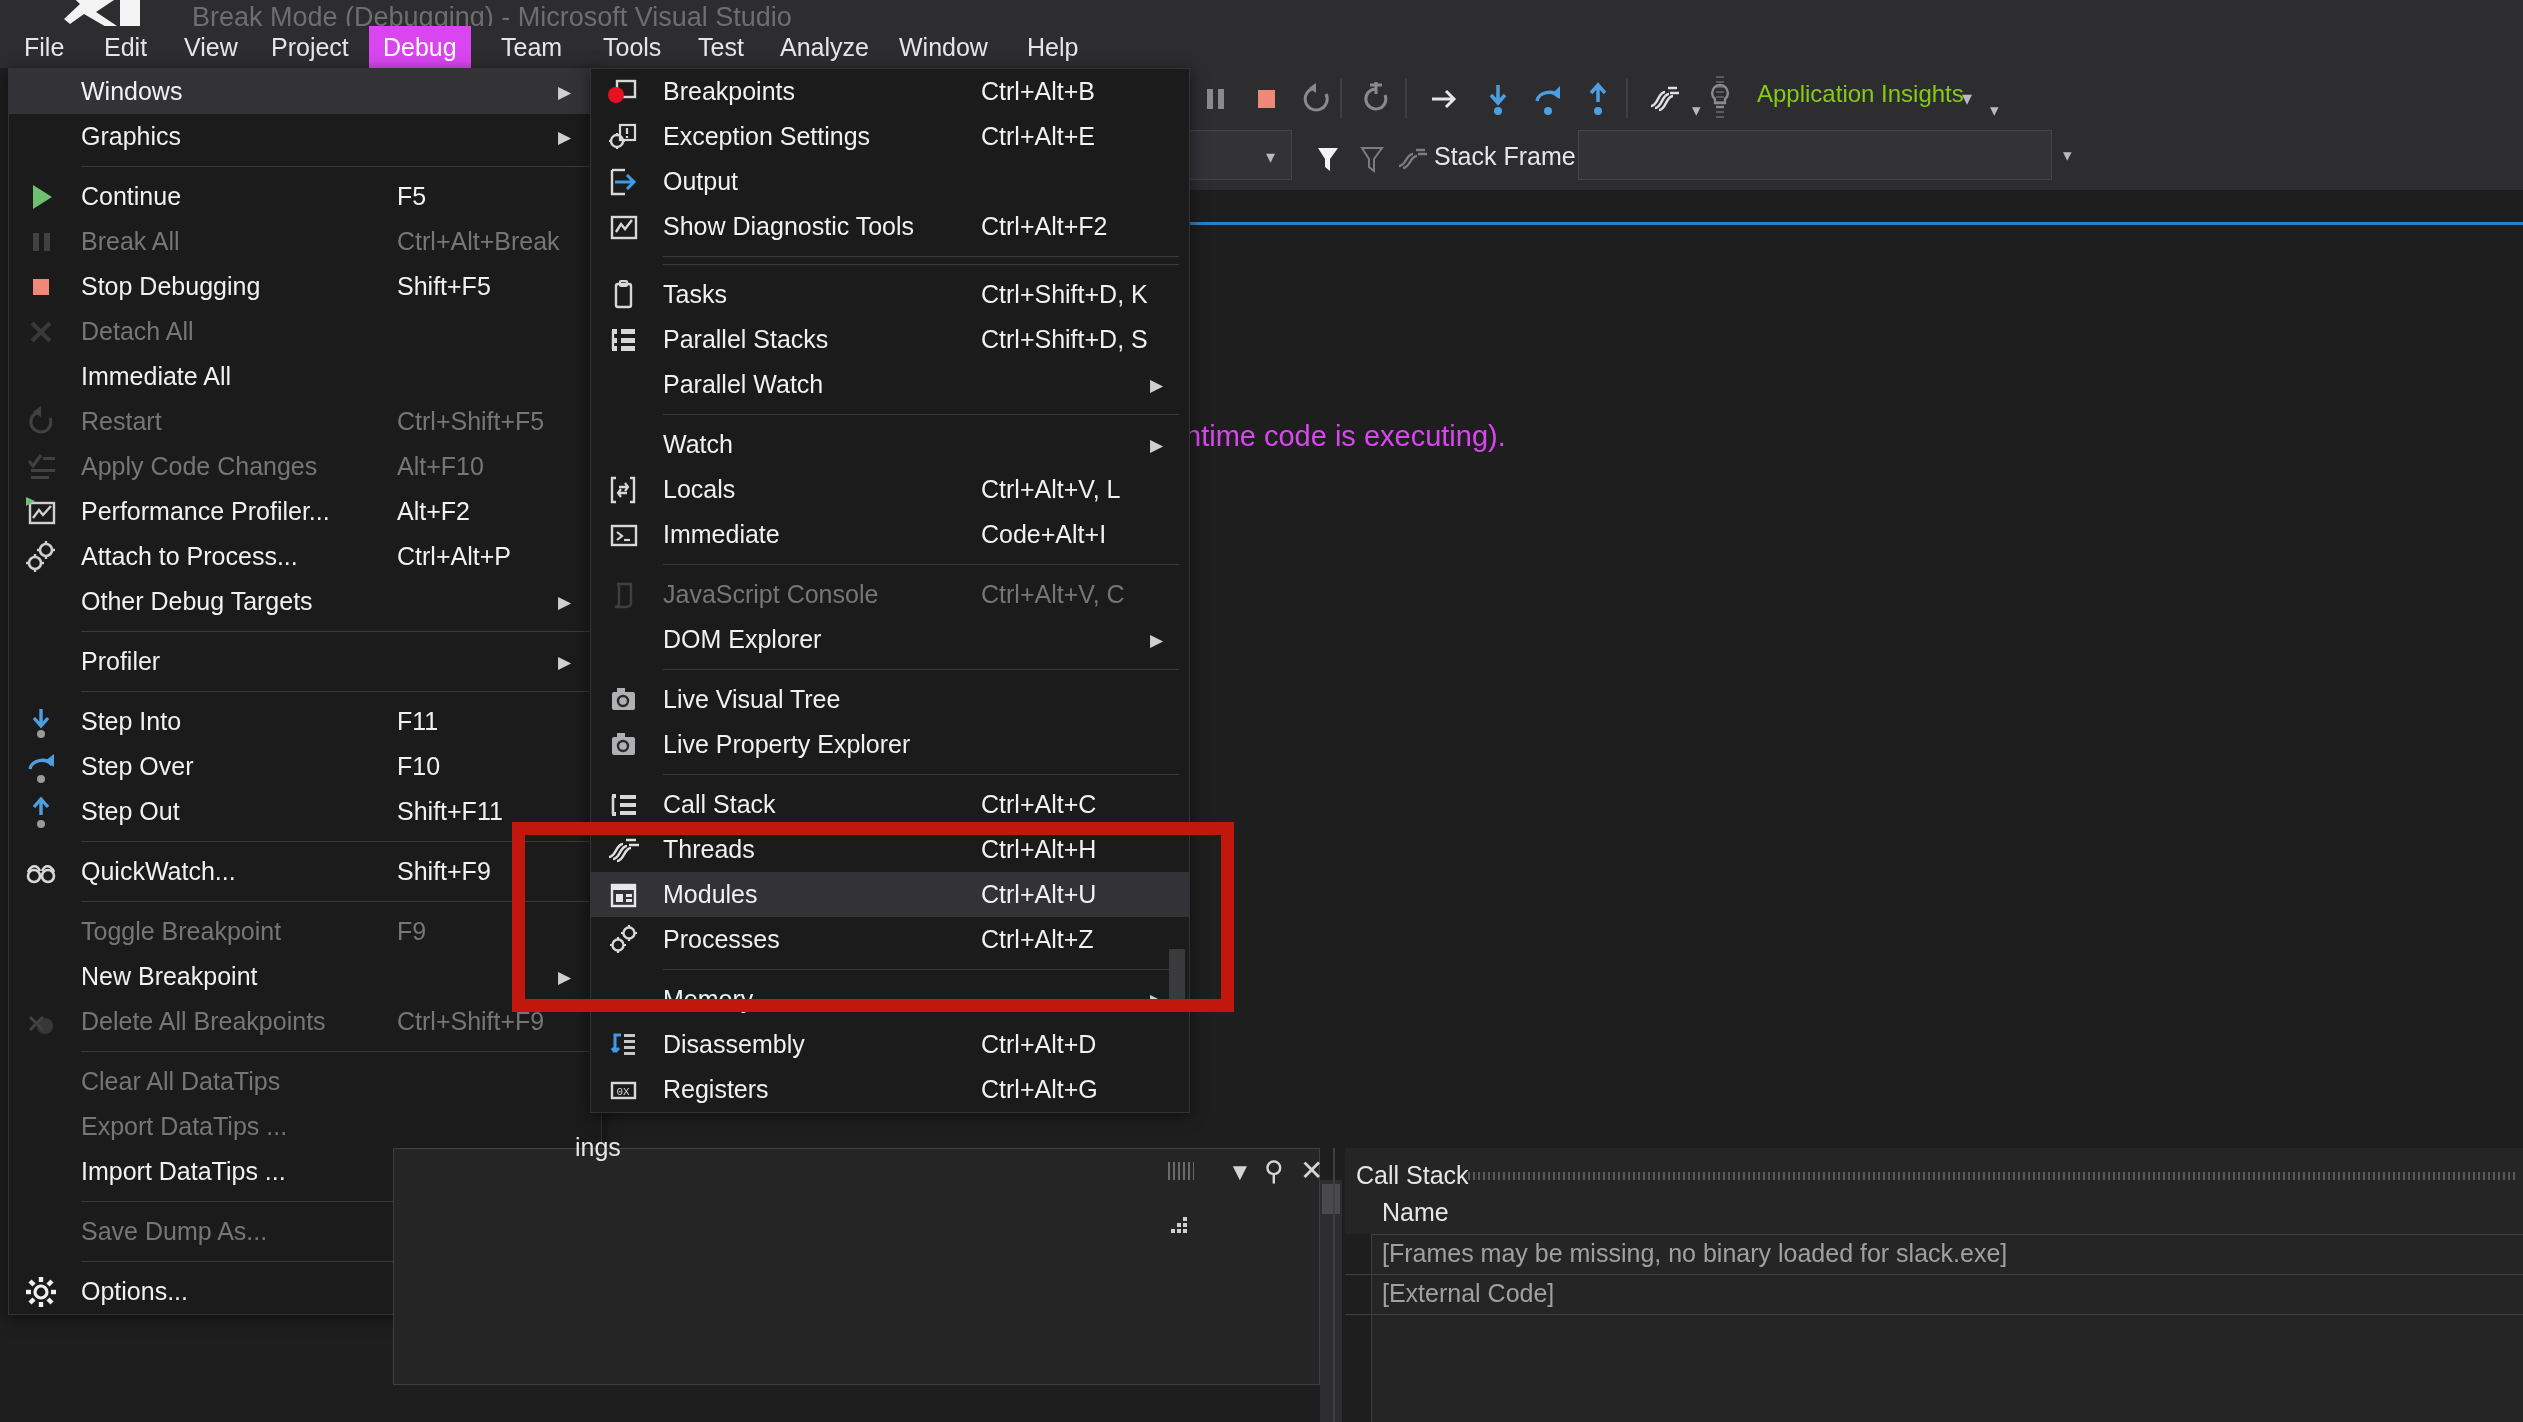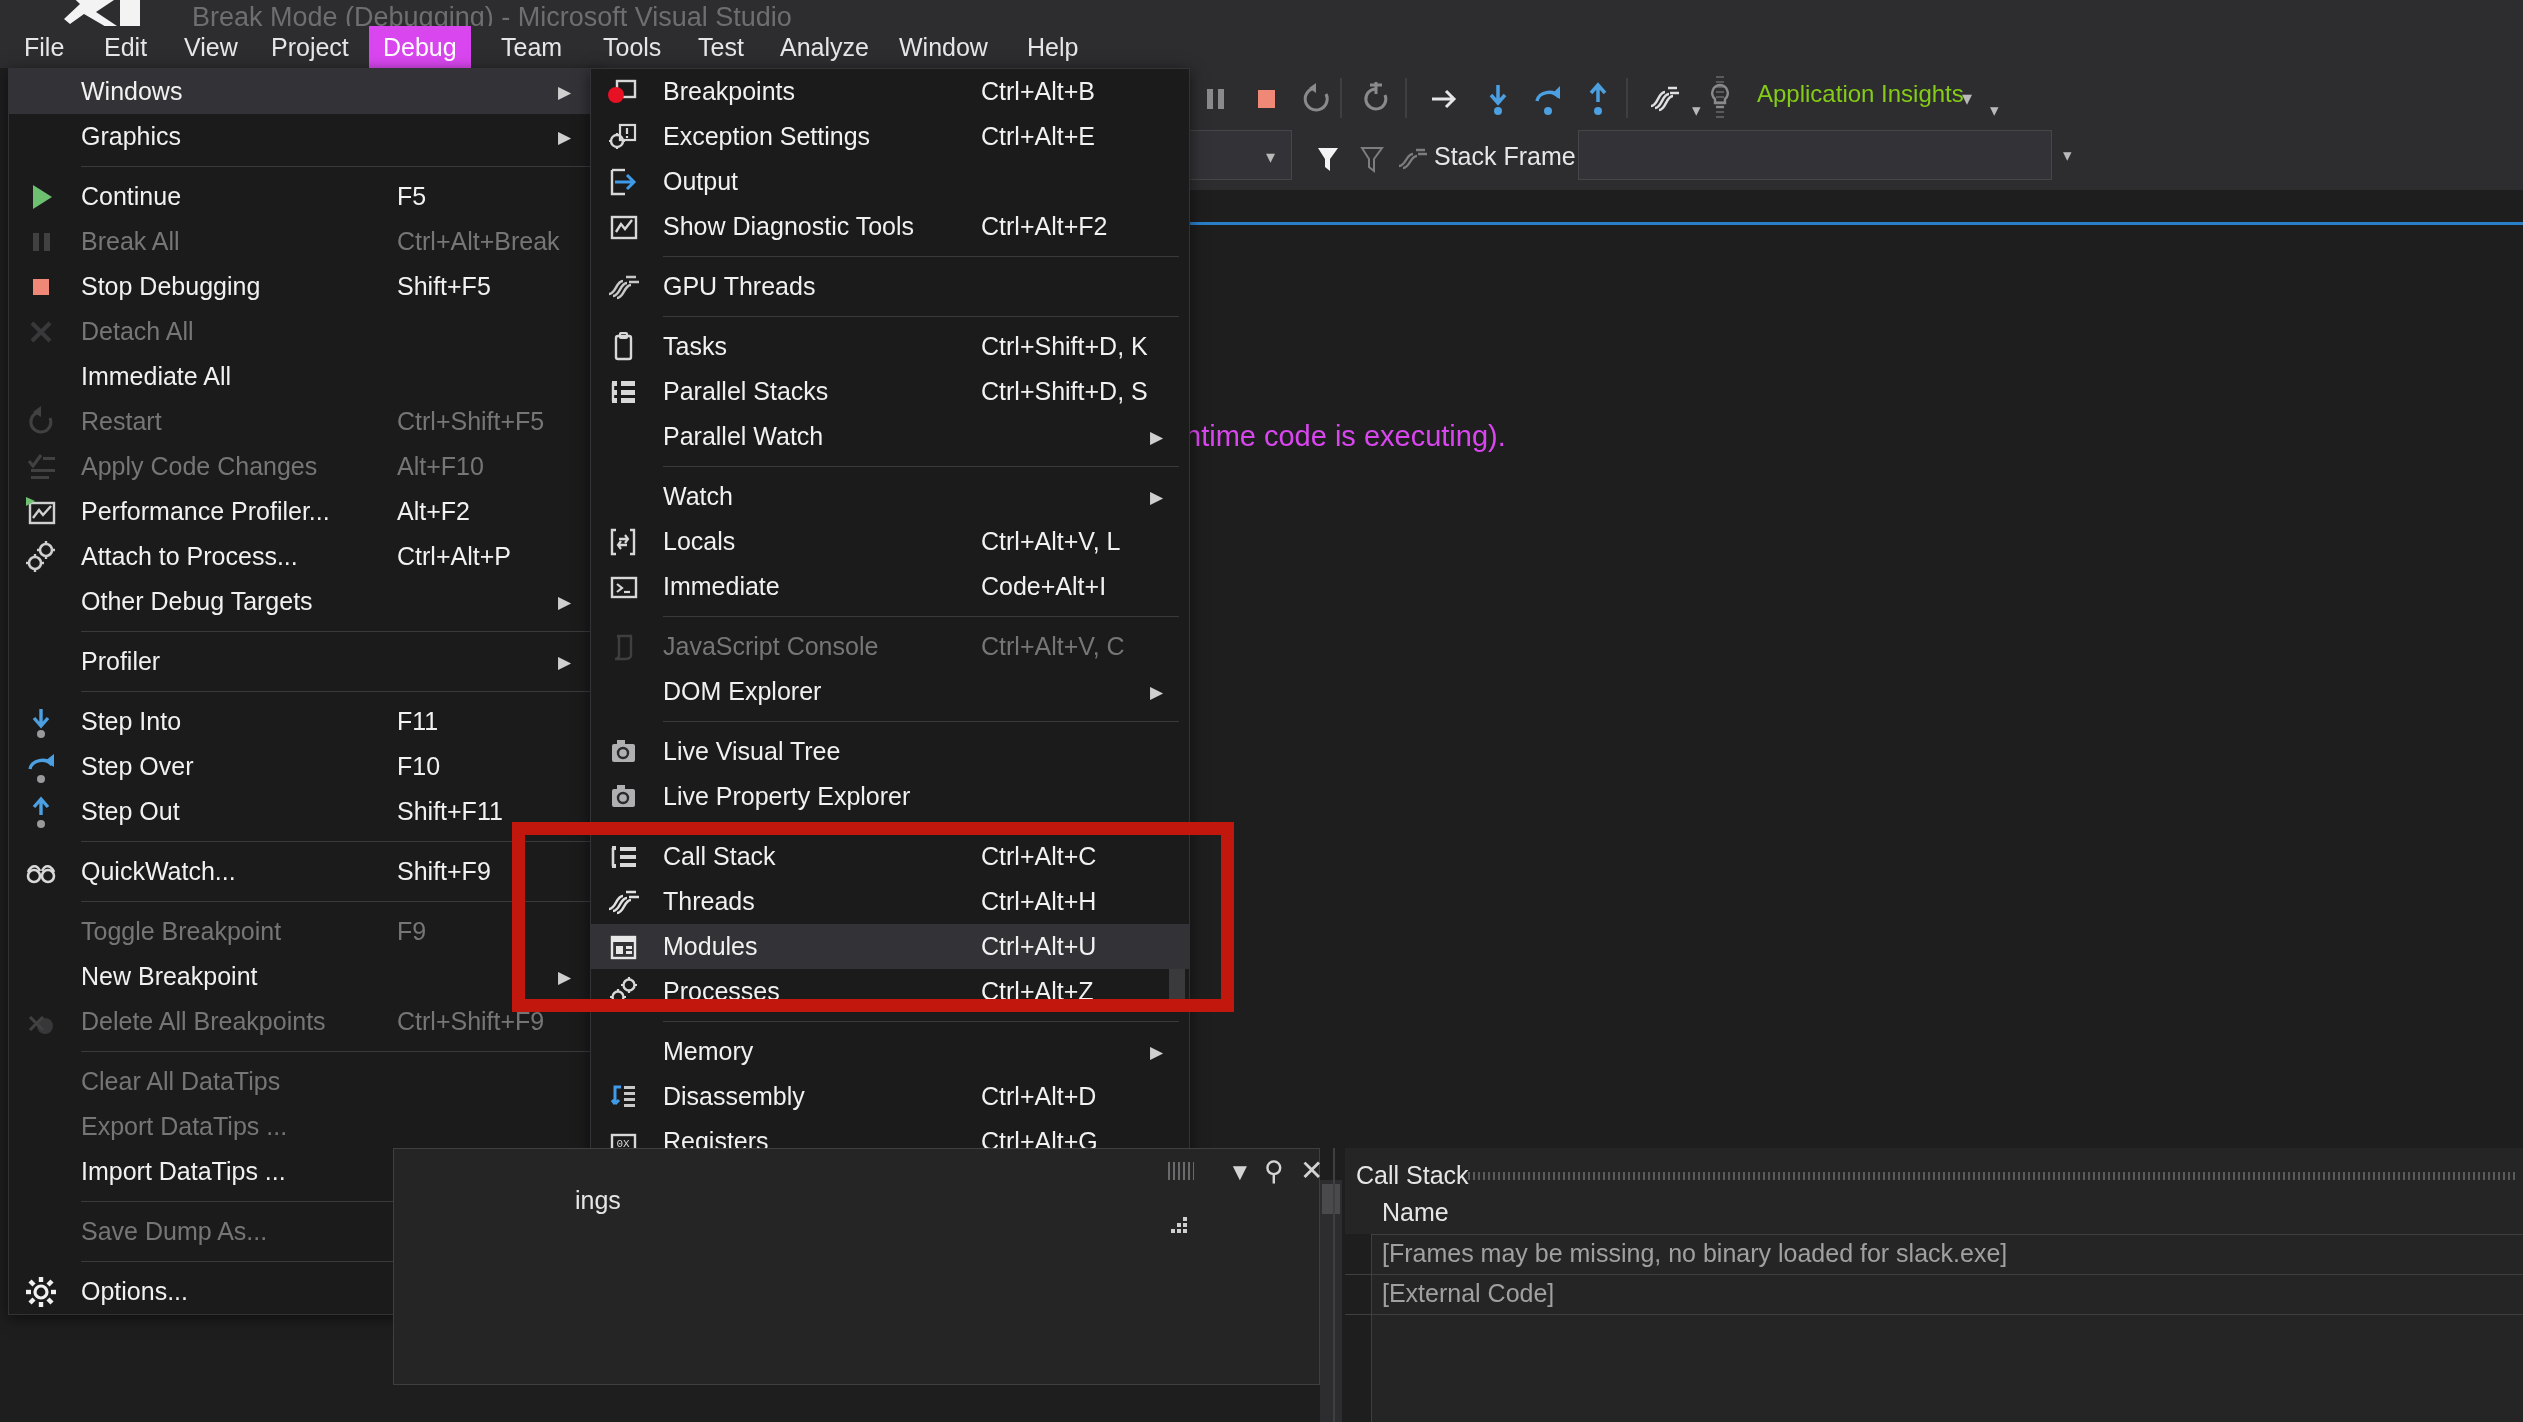--- a/index.html
+++ b/index.html
@@ -70,21 +70,21 @@
   #win-menu .arrow{right:26px;top:50%;transform:translateY(-50%);}
   #win-menu .sep{margin-left:72px;margin-right:10px;}
   #win-scroll{position:absolute;right:4px;top:880px;width:16px;height:60px;background:#3a3a3c;}
 
   
   #red-box{left:512px;top:822px;width:722px;height:190px;
     border:13px solid #c1170c;box-sizing:border-box;pointer-events:none;}
 
   
   #left-panel{left:393px;top:1148px;width:925px;height:235px;background:#252526;border:1px solid #3f3f41;}
-  #lp-text{left:575px;top:1186px;font-size:25px;color:#e6e6e6;}
+  #lp-text{left:575px;top:1133px;font-size:25px;color:#e6e6e6;}
   #lp-chevron{left:1228px;top:1158px;font-size:24px;color:#d4d4d4;}
   #lp-pin{left:1264px;top:1155px;font-size:27px;color:#d4d4d4;}
   #lp-close{left:1300px;top:1154px;font-size:28px;color:#d4d4d4;}
   #lp-grip{left:1168px;top:1162px;width:26px;height:18px;
     background-image:repeating-linear-gradient(to right,#6a6a6c 0 2px,transparent 2px 5px);}
   #lp-resize{left:1165px;top:1215px;width:26px;height:24px;}
   #left-scroll{left:1320px;top:1180px;width:22px;height:242px;background:#2d2d30;}
   #left-scroll-thumb{left:1322px;top:1184px;width:18px;height:30px;background:#4a4a4d;}
 
   #cs-panel{left:1345px;top:1148px;width:1178px;height:274px;background:#252526;}
@@ -466,29 +466,20 @@
       <span class="mi-icon">
         <svg width="40" height="40" viewBox="0 0 40 40">
           <rect x="9" y="10" width="24" height="21" fill="none" stroke="#d8d8d8" stroke-width="2.4"></rect>
           <path d="M13 25 L18 17 L22 22 L29 13" stroke="#d8d8d8" stroke-width="2.4" fill="none"></path>
         </svg>
       </span>
       <span class="mi-label">Show Diagnostic Tools</span>
       <span class="mi-shortcut">Ctrl+Alt+F2</span>
     </div>
     <div class="sep"></div>
-    <div class="menu-row">
-      <span class="mi-icon">
-        <svg width="40" height="40" viewBox="0 0 40 40">
-          <path d="M6 27 C13 27 13 14 20 14 M10 29 C17 29 17 16 24 16 M14 31 C21 31 21 18 28 18" stroke="#c8c8c8" stroke-width="2.6" fill="none"></path>
-          <path d="M23 10 L33 10 M26 15 L36 15" stroke="#c8c8c8" stroke-width="2.6"></path>
-        </svg>
-      </span>
-      <span class="mi-label">GPU Threads</span>
-    </div>
     <div class="sep"></div>
     <div class="menu-row">
       <span class="mi-icon">
         <svg width="40" height="40" viewBox="0 0 40 40">
           <rect x="13" y="9" width="15" height="23" rx="2" fill="none" stroke="#d8d8d8" stroke-width="2.4"></rect>
           <rect x="17" y="6" width="7" height="5" rx="1" fill="none" stroke="#d8d8d8" stroke-width="2.2"></rect>
         </svg>
       </span>
       <span class="mi-label">Tasks</span>
       <span class="mi-shortcut">Ctrl+Shift+D, K</span>

